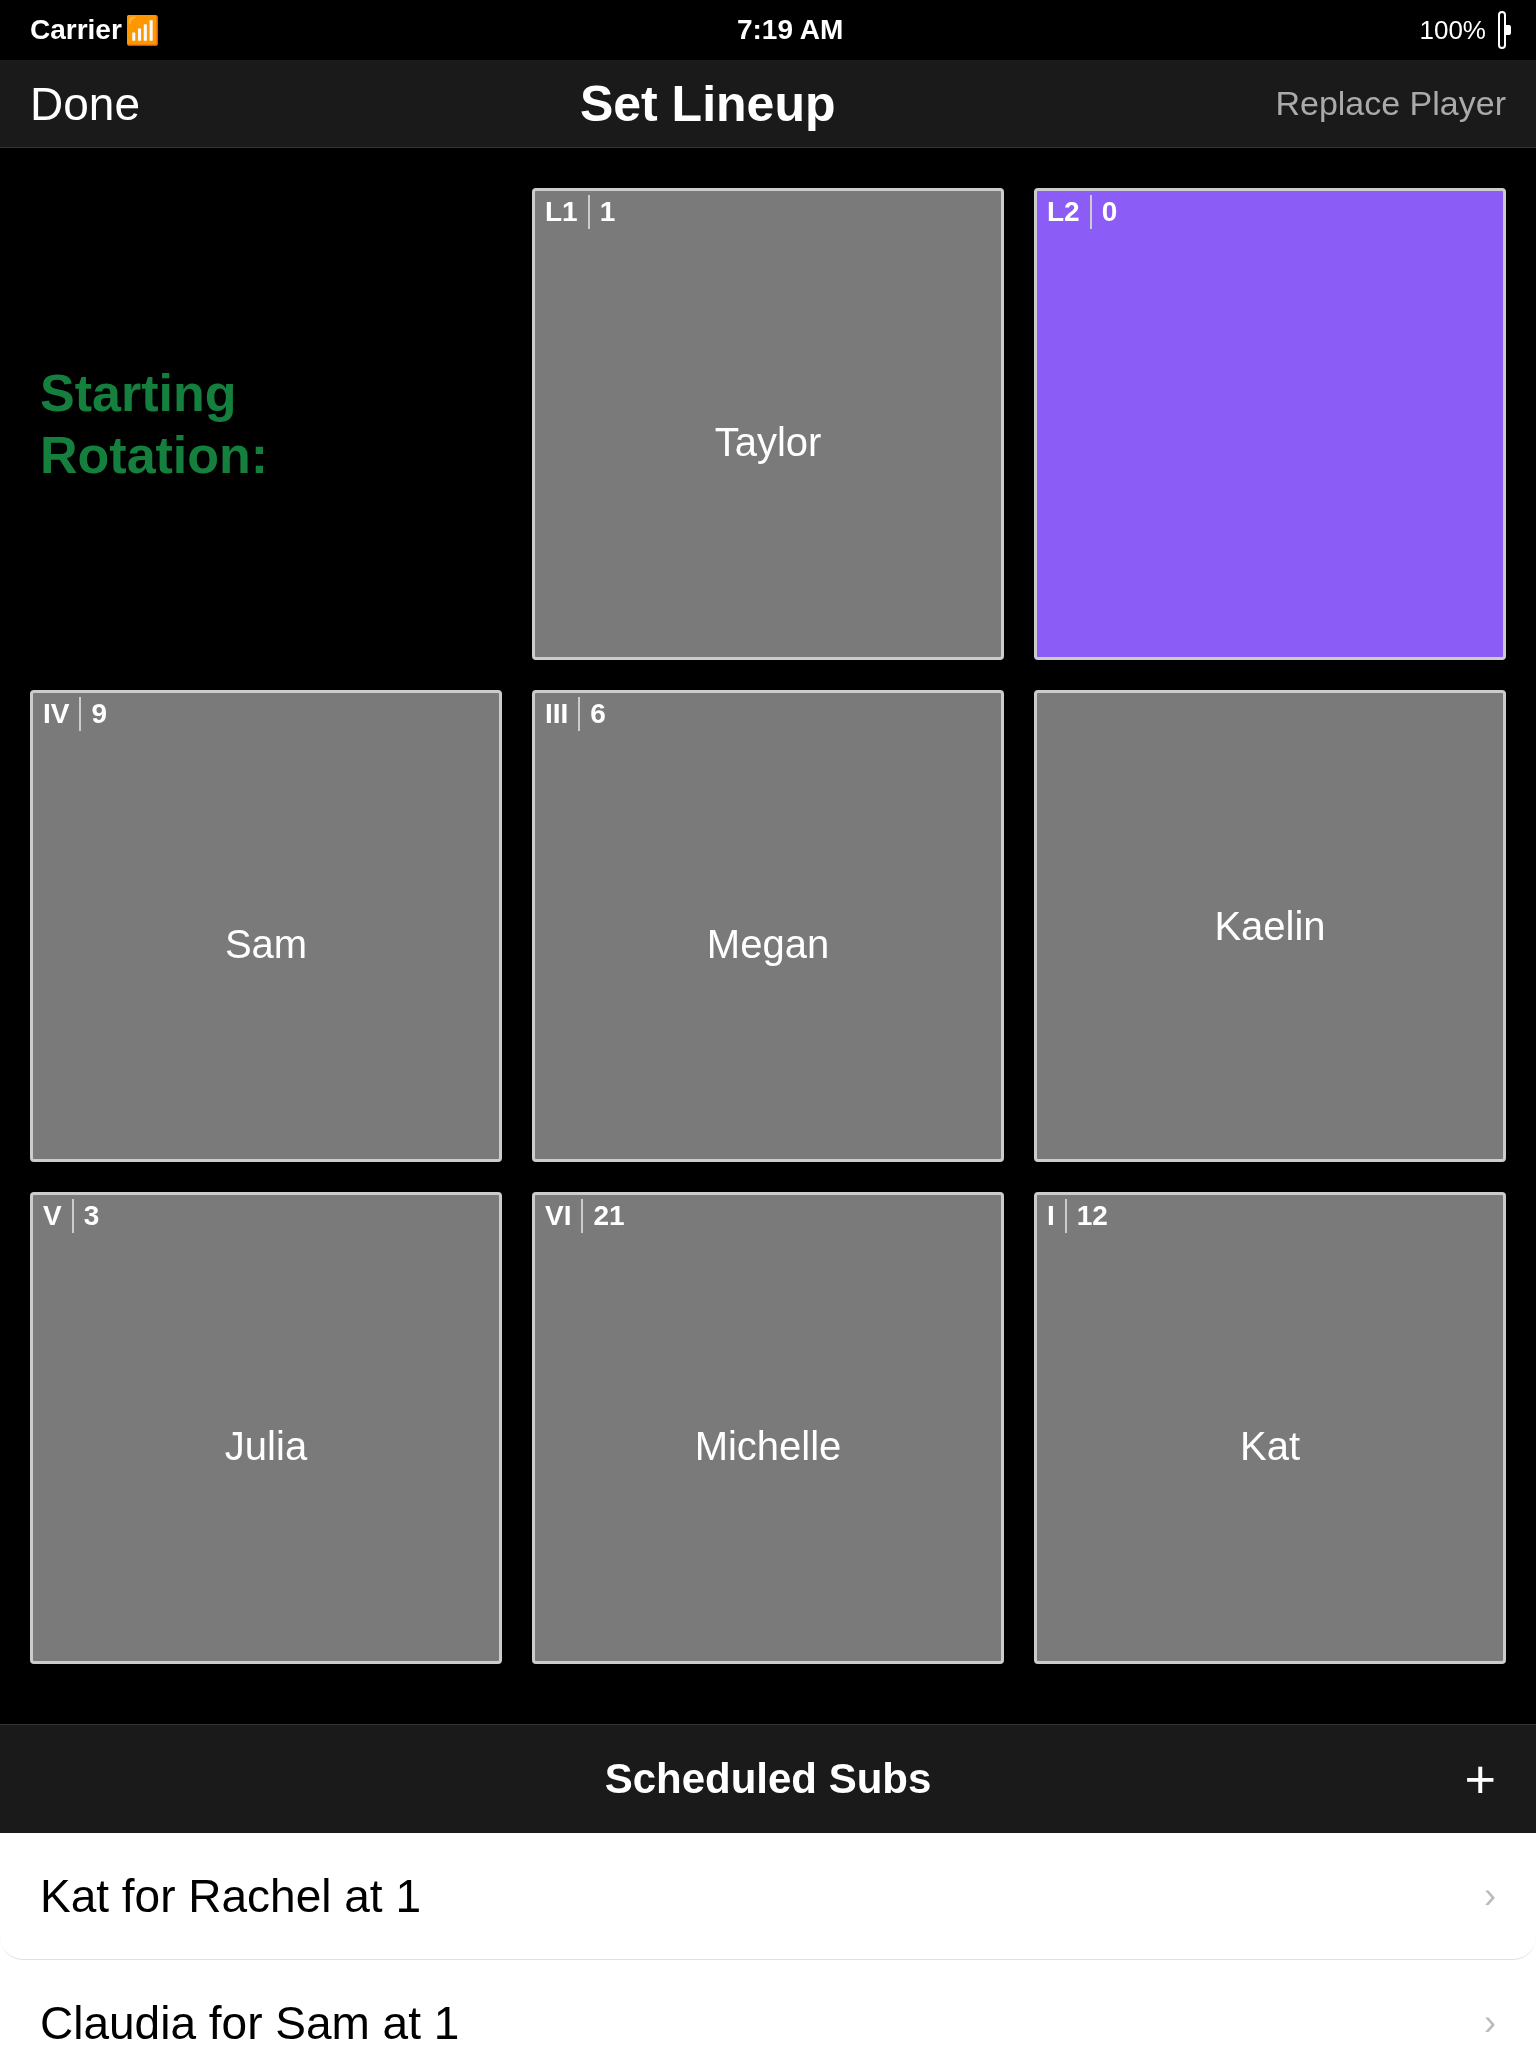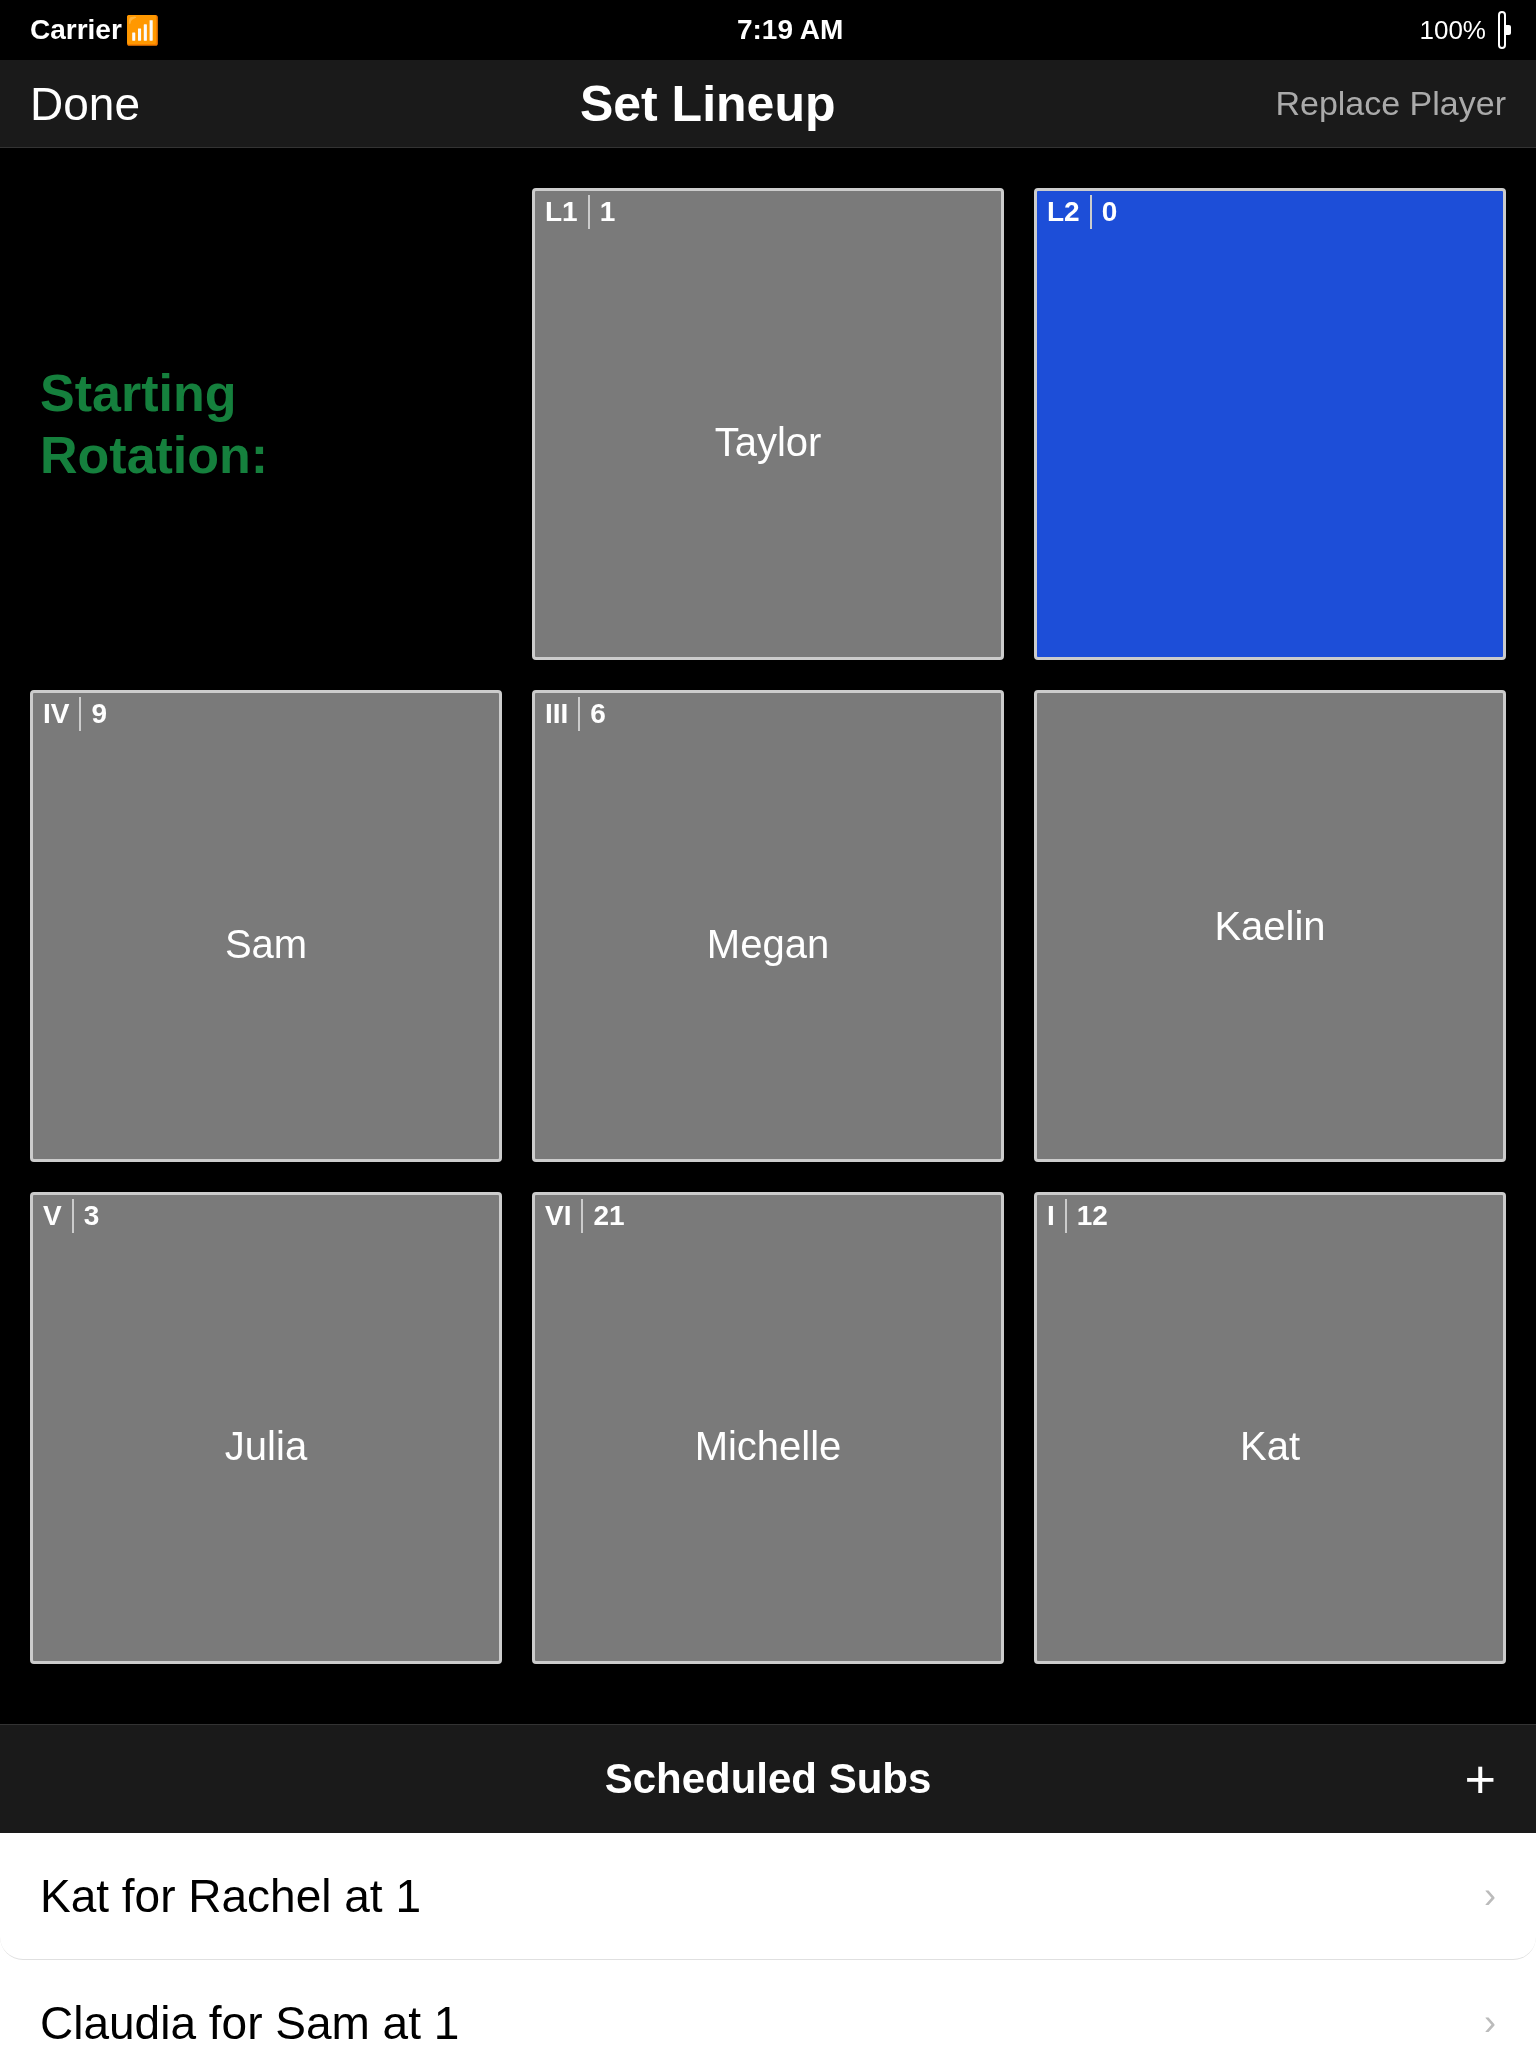--- a/index.html
+++ b/index.html
@@ -158,21 +158,21 @@
       display: flex;
       align-items: center;
       justify-content: center;
       font-size: 40px;
       font-weight: 400;
       color: #fff;
       text-align: center;
     }
 
     .empty-tile {
-      background: #1d4ed8;
+      background: #8b5cf6;
     }
 
     
     .subs-header {
       background: #1a1a1a;
       display: flex;
       align-items: center;
       justify-content: center;
       padding: 30px 40px;
       position: relative;

